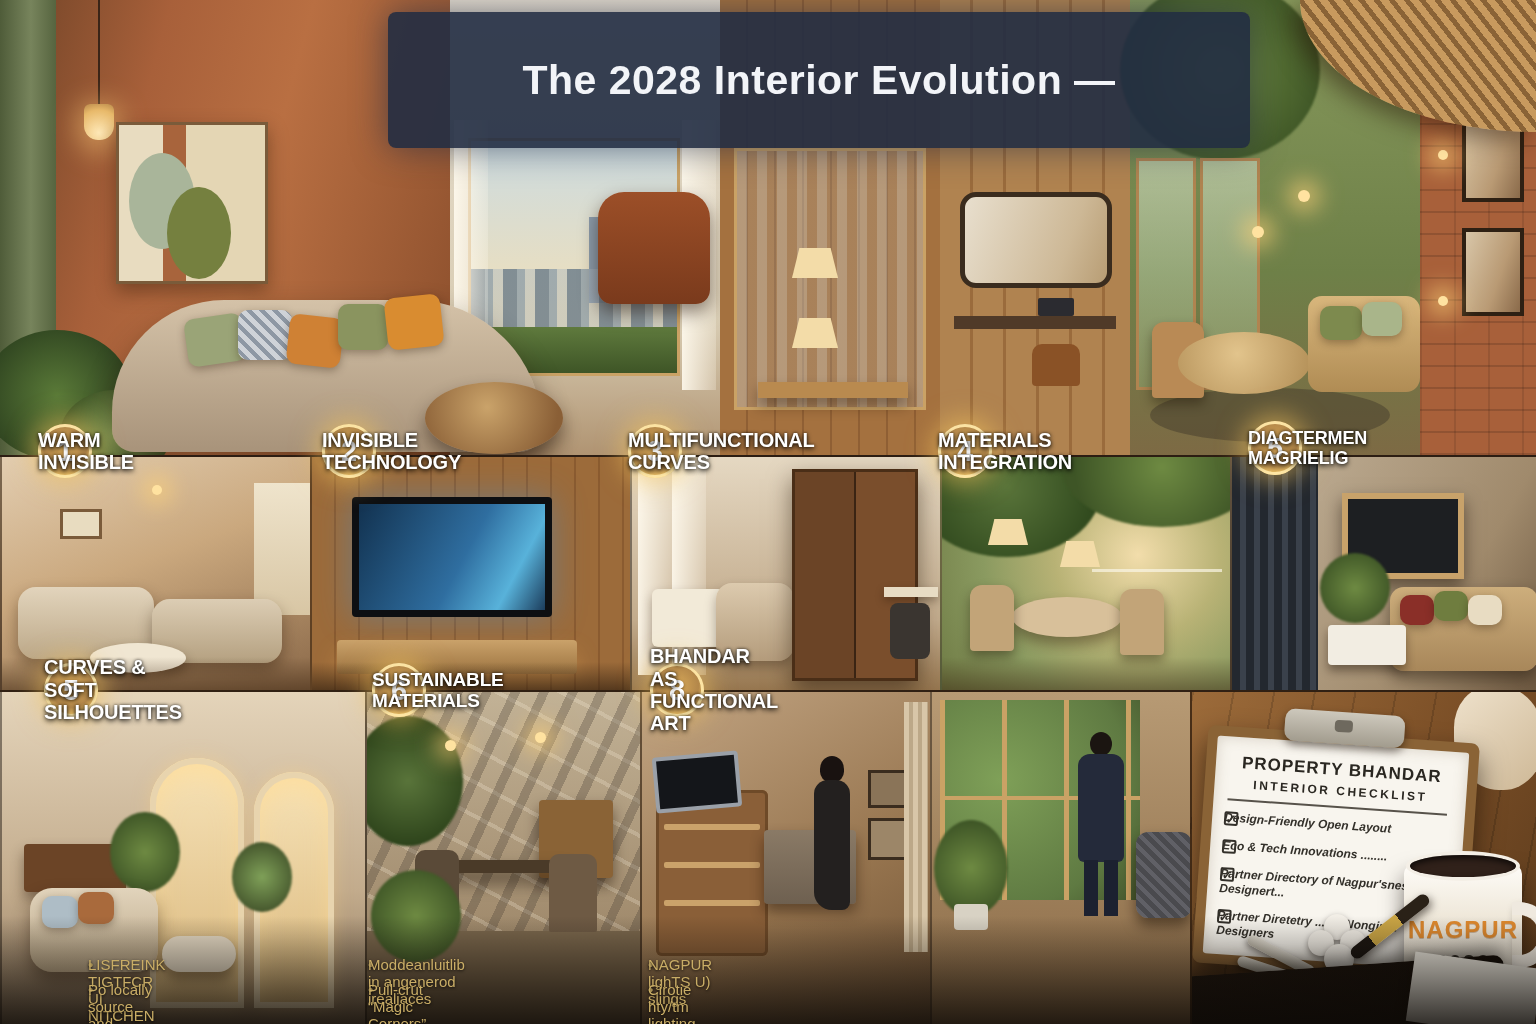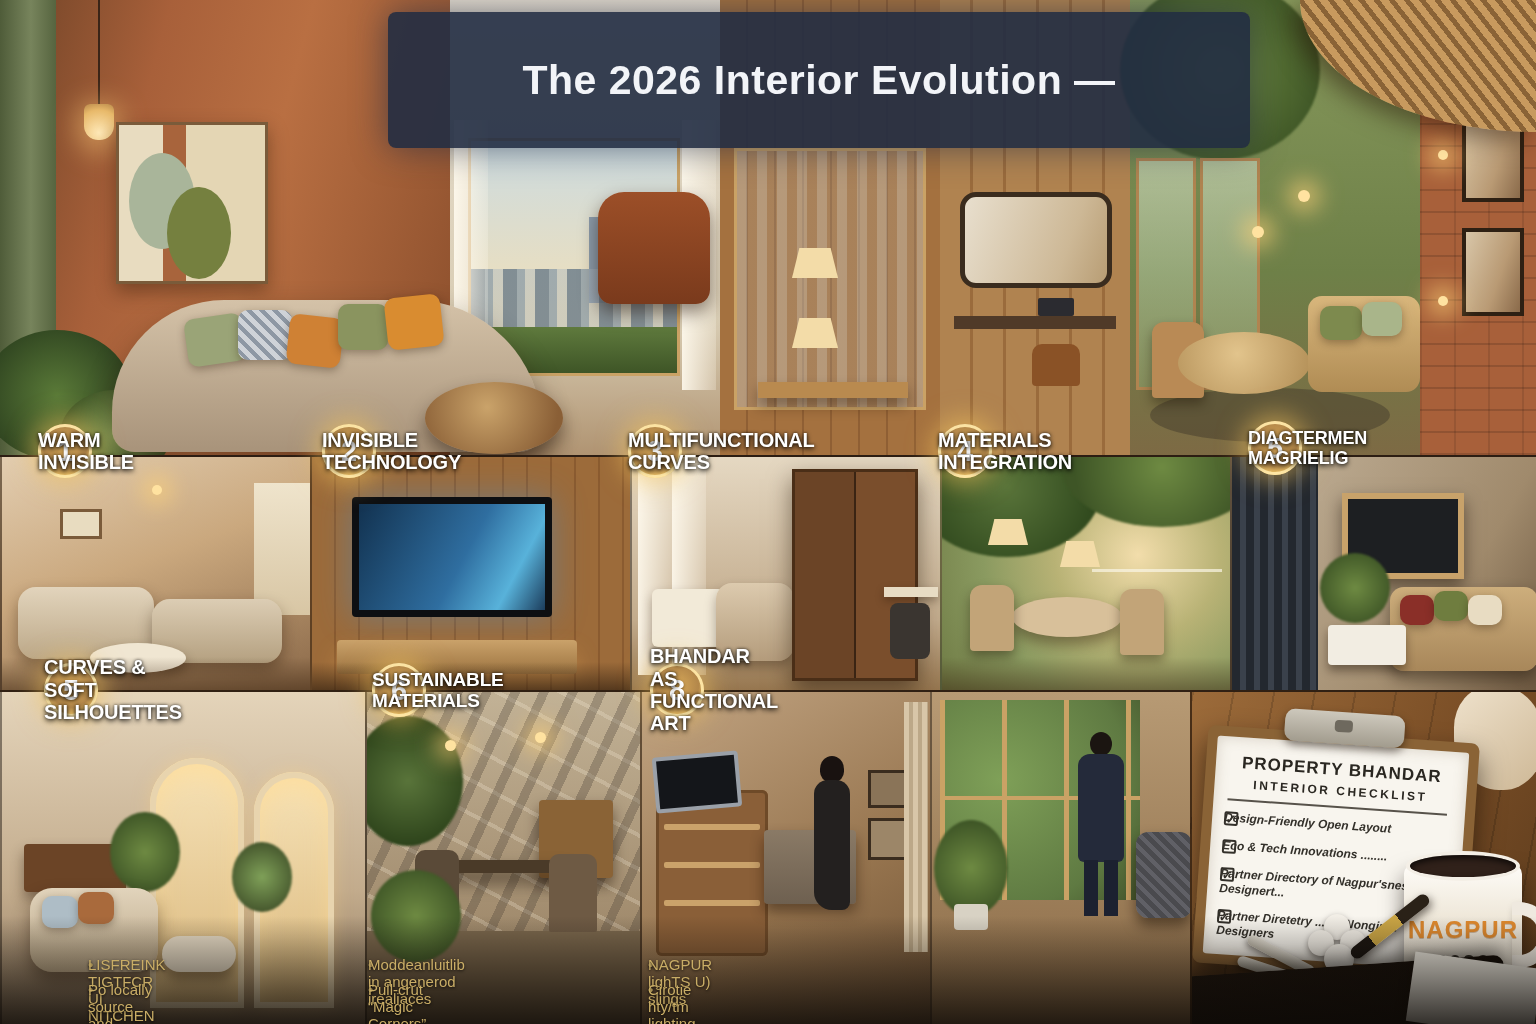--- a/index.html
+++ b/index.html
@@ -243,21 +243,21 @@
 
     <div class="sofa-hero"></div>
     <div class="pillow" style="left:186px;top:316px;width:58px;height:48px;background:#9aa477;transform:rotate(-8deg);"></div>
     <div class="pillow" style="left:238px;top:310px;width:54px;height:50px;background:repeating-linear-gradient(45deg,#cfd3d8 0 5px,#8e98a4 5px 9px);"></div>
     <div class="pillow" style="left:288px;top:316px;width:54px;height:50px;background:#cf8134;transform:rotate(6deg);"></div>
     <div class="pillow" style="left:338px;top:304px;width:50px;height:46px;background:#8a945f;"></div>
     <div class="pillow" style="left:386px;top:296px;width:56px;height:52px;background:#d98c30;transform:rotate(-6deg);"></div>
     <div class="coffee-table"></div>
 
     <div class="title-band">
-      <h1>The 2026 Interior Evolution —</h1>
+      <h1>The 2028 Interior Evolution —</h1>
     </div>
   </div>
 
   <div id="row1" class="row" style="position:absolute;">
     <div class="panel p1">
       <div class="glow-dot" style="left:150px;top:28px;width:10px;height:10px;"></div>
       <div style="left:252px;top:26px;width:58px;height:132px;background:linear-gradient(#efe4cc,#d8c6a4);"></div>
       <div style="left:58px;top:52px;width:42px;height:30px;border:3px solid #7a5b3a;background:#e8dcc0;"></div>
       <div style="left:16px;top:130px;width:136px;height:72px;border-radius:18px;background:linear-gradient(#e2d4bc,#bca888);box-shadow:0 8px 16px rgba(40,22,8,.4);"></div>
       <div style="left:150px;top:142px;width:130px;height:64px;border-radius:18px;background:linear-gradient(#dccdb4,#b4a080);box-shadow:0 8px 16px rgba(40,22,8,.4);"></div>

